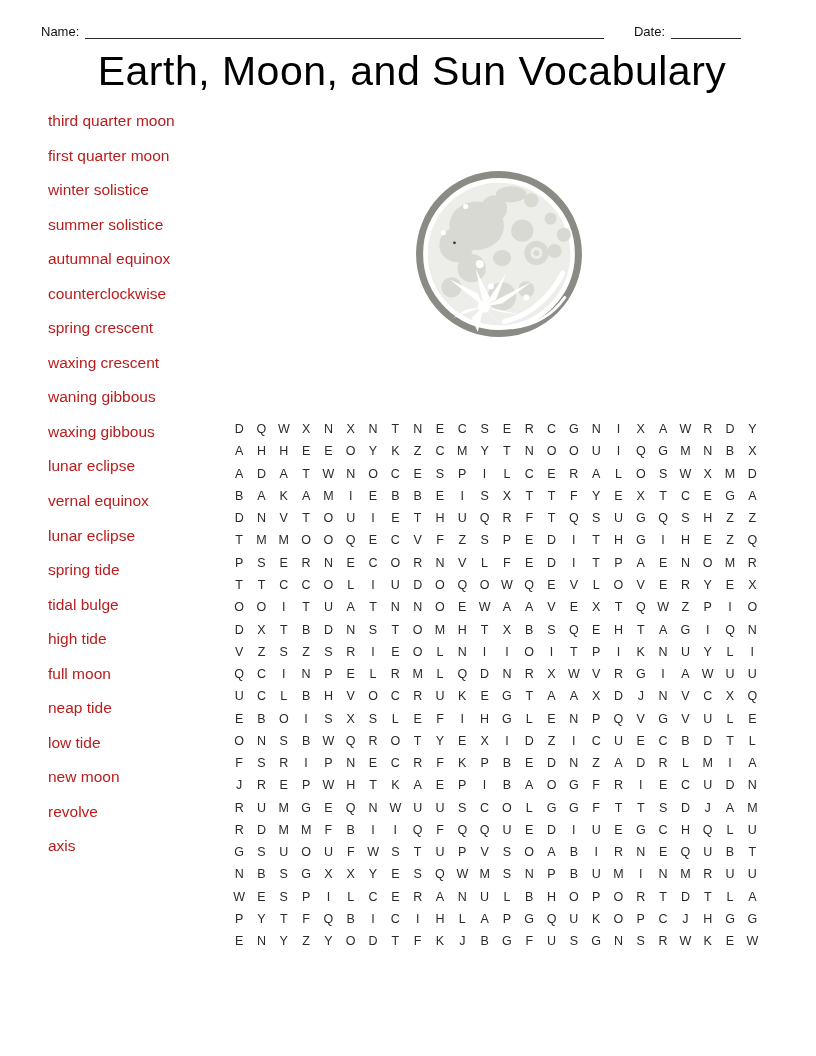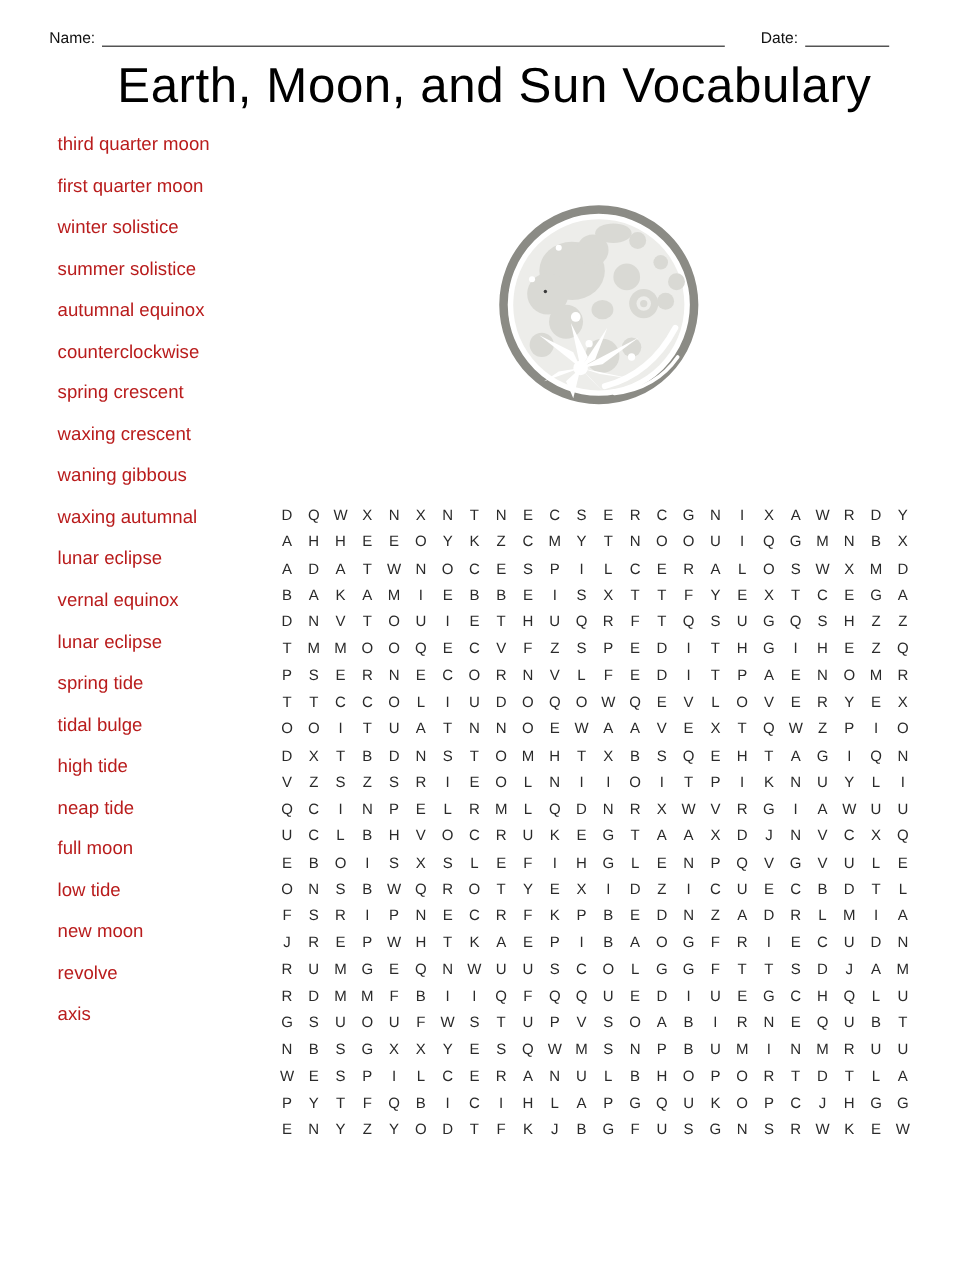--- a/index.html
+++ b/index.html
@@ -42,29 +42,29 @@
   <div class="words" id="word-list">
       <div class="word">third quarter moon</div>
       <div class="word">first quarter moon</div>
       <div class="word">winter solistice</div>
       <div class="word">summer solistice</div>
       <div class="word">autumnal equinox</div>
       <div class="word">counterclockwise</div>
       <div class="word">spring crescent</div>
       <div class="word">waxing crescent</div>
       <div class="word">waning gibbous</div>
-      <div class="word">waxing autumnal</div>
+      <div class="word">waxing gibbous</div>
       <div class="word">lunar eclipse</div>
       <div class="word">vernal equinox</div>
       <div class="word">lunar eclipse</div>
       <div class="word">spring tide</div>
       <div class="word">tidal bulge</div>
       <div class="word">high tide</div>
+      <div class="word">full moon</div>
       <div class="word">neap tide</div>
-      <div class="word">full moon</div>
       <div class="word">low tide</div>
       <div class="word">new moon</div>
       <div class="word">revolve</div>
       <div class="word">axis</div>
     </div>
 
   <svg class="moon" viewBox="0 0 170 170">
     <circle cx="85" cy="85" r="78.5" fill="#ffffff" stroke-width="7" stroke="#8b8b85"></circle>
     <circle cx="85" cy="85" r="70.5" fill="#ededea"></circle>
     <g fill="#d9d9d4">

